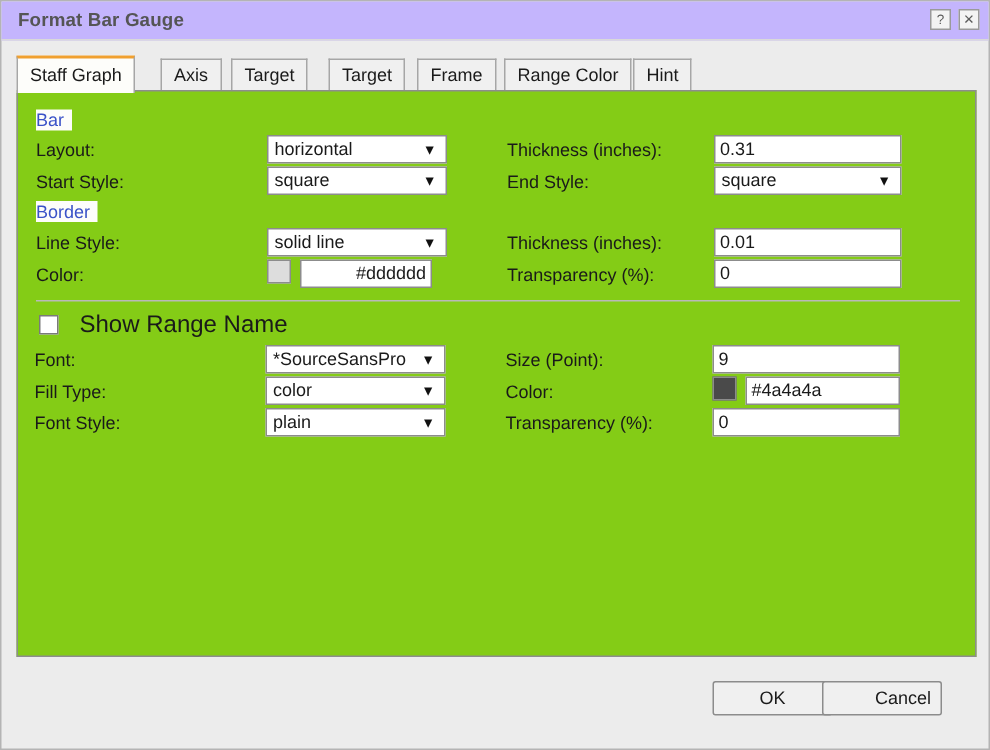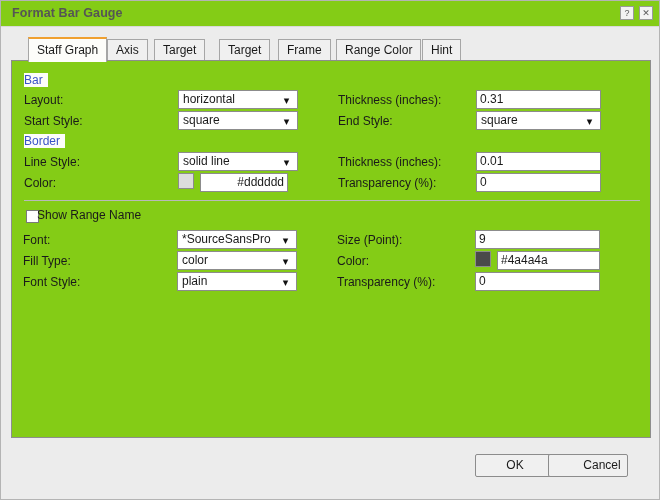--- a/index.html
+++ b/index.html
@@ -22,21 +22,21 @@
     width: 660px; height: 500px;
     background: #ececec;
     border: 1px solid #b4b4b4;
   }
 
   
   #titlebar {
     position: absolute;
     left: 0; top: 0;
     width: 658px; height: 26px;
-    background: #84cc16;
+    background: #c4b5fd;
     border-bottom: 1px solid #d9d9d9;
   }
   #title-text {
     position: absolute;
     left: 11px; top: 5px;
     font-size: 12.5px;
     font-weight: bold;
     color: #555555;
     letter-spacing: 0.1px;
     white-space: nowrap;
@@ -185,22 +185,22 @@
   #cb-show-range {
     position: absolute;
     left: 25px; top: 209px;
     width: 13px; height: 13px;
     border: 1px solid #7a7a7a;
     background: #ffffff;
     cursor: pointer;
   }
   #cb-show-range-label {
     position: absolute;
-    left: 36px; top: 207px;
-    font-size: 12px;
+    left: 52px; top: 207px;
+    font-size: 16px;
     white-space: nowrap;
   }
 
   
   .btn {
     position: absolute;
     top: 453px;
     width: 80px; height: 23px;
     background: #f0f0f0;
     border: 1px solid #8c8c8c;
@@ -220,21 +220,21 @@
 
 <div id="dialog">
 
   <div id="titlebar">
     <div id="title-text">Format Bar Gauge</div>
     <div id="help-btn" class="tb-btn">?</div>
     <div id="close-btn" class="tb-btn">✕</div>
   </div>
 
   <div id="tabstrip">
-    <div class="tab active" style="left:0px;margin-left:17px;">Staff Graph</div>
+    <div class="tab active" style="left:0px;">Staff Graph</div>
     <div class="tab" style="left:96px;text-align:center;">Axis</div>
     <div class="tab" style="left:143px;">Target</div>
     <div class="tab" style="left:208px;">Target</div>
     <div class="tab" style="left:267px;">Frame</div>
     <div class="tab" style="left:325px;">Range Color</div>
     <div class="tab" style="left:411px;">Hint</div>
   </div>
 
   <div id="panel">
 

